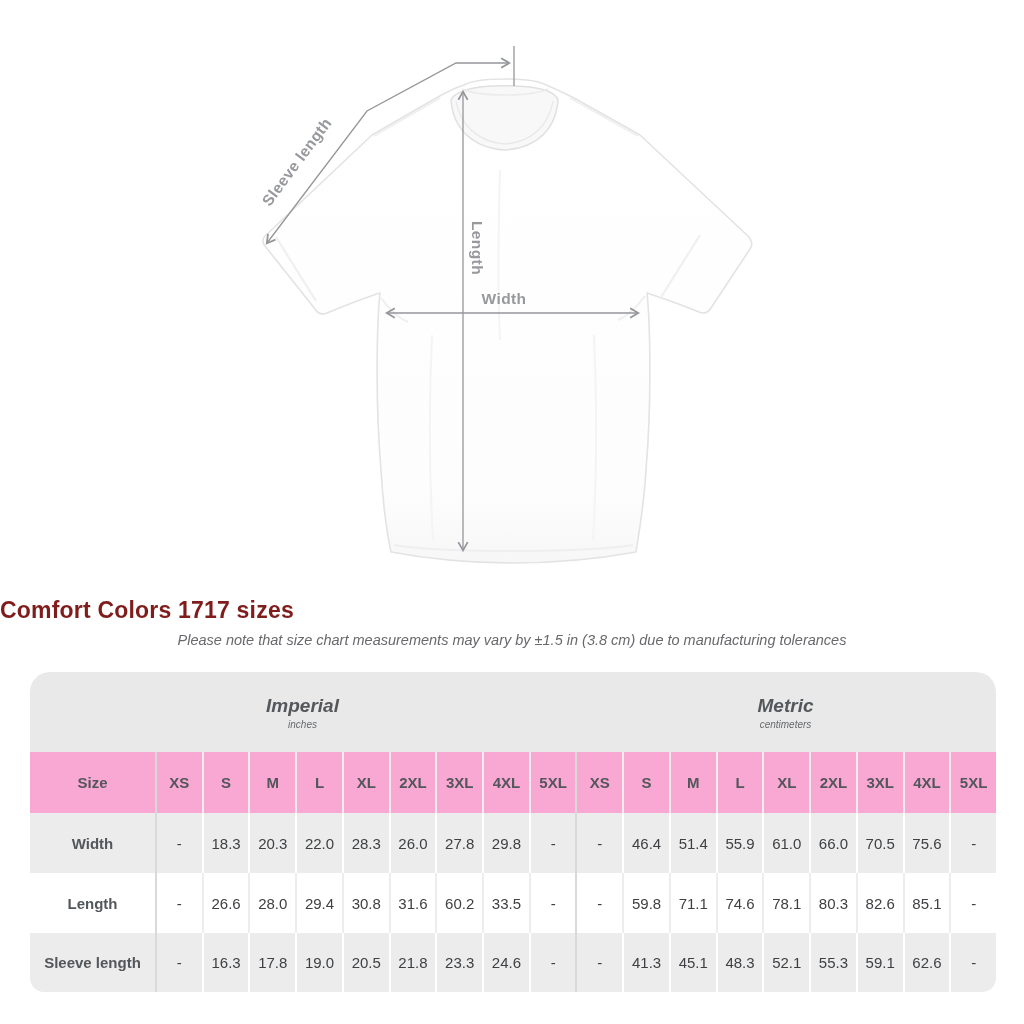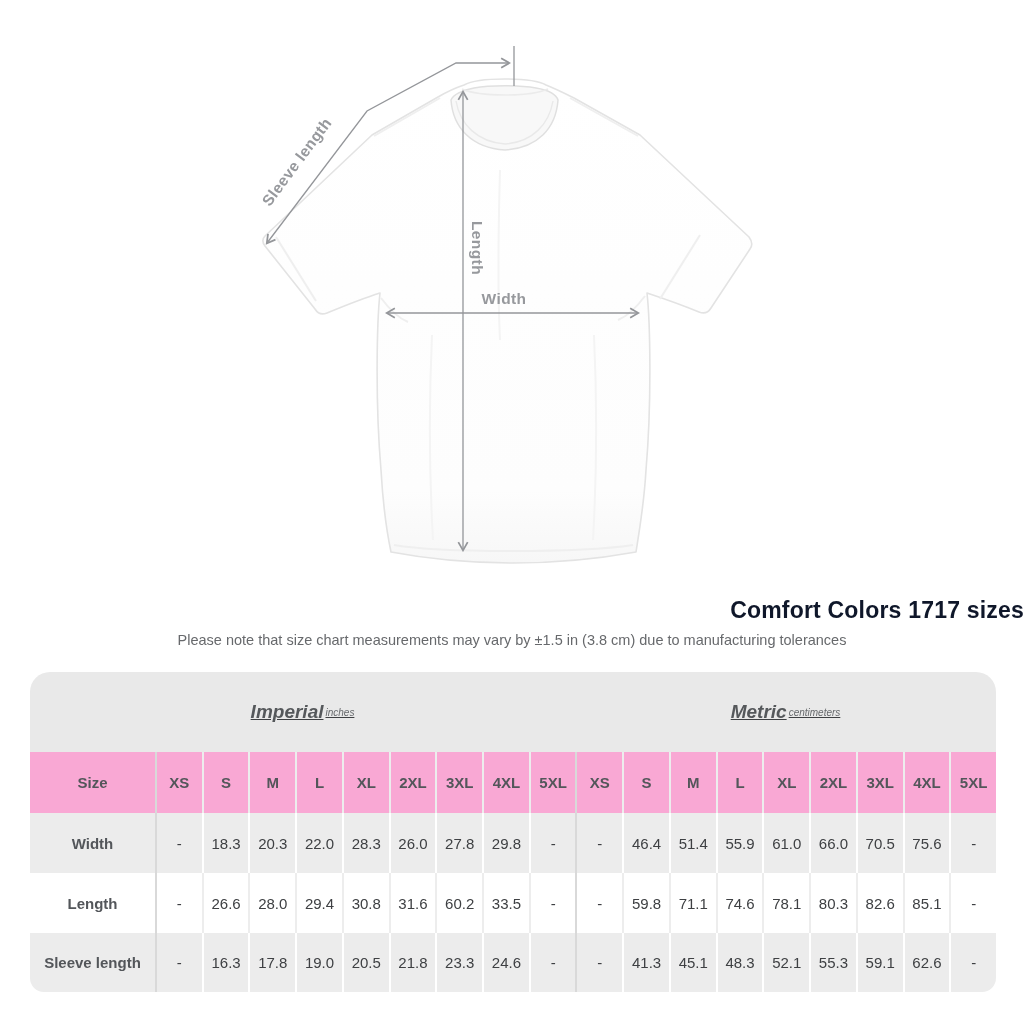--- a/index.html
+++ b/index.html
@@ -3,31 +3,31 @@
 <meta charset="utf-8">
 <style>
   html,body{margin:0;padding:0;background:#fff;}
   body{width:1024px;height:1024px;position:relative;overflow:hidden;
        font-family:"Liberation Sans", sans-serif;}
 
   
   .diagram{position:absolute;left:0;top:0;width:1024px;height:600px;}
 
   
-  .title{position:absolute;left:0;top:597px;width:1024px;text-align:right;
-         font-size:23px;font-weight:bold;color:#0f172a;letter-spacing:.2px;}
+  .title{position:absolute;left:0;top:597px;width:1024px;text-align:left;
+         font-size:23px;font-weight:bold;color:#7f1d1d;letter-spacing:.2px;}
   .subtitle{position:absolute;left:0;top:632px;width:1024px;text-align:center;
-            font-size:14.5px;color:#67696c;}
+            font-style:italic;font-size:14.5px;color:#67696c;}
 
   
   .sizetable{position:absolute;left:30px;top:672px;width:966px;height:320px;
              border-radius:20px 20px 14px 14px;overflow:hidden;background:#fff;
              font-size:15px;color:#3e4043;}
   .band{display:grid;grid-template-columns:545px 421px;height:80px;background:#e9e9e9;}
-  .band .sec-head{display:flex;align-items:center;justify-content:center;gap:2px;text-decoration:underline;}
+  .band .sec-head{display:flex;flex-direction:column;align-items:center;justify-content:center;gap:2px;}
   .band .sec-title{font-weight:bold;font-style:italic;font-size:19px;color:#55585b;}
   .band .sec-unit{font-style:italic;font-size:10px;color:#66696c;}
 
   .trow{display:grid;grid-template-columns:125px repeat(18,1fr);}
   .trow.h{height:61px;background:#f9a8d4;}
   .trow.r0{height:60px;background:#ececec;}
   .trow.r1{height:60px;background:#fff;}
   .trow.r2{height:59px;background:#ececec;}
 
   .cell{display:flex;align-items:center;justify-content:center;border-left:2px solid transparent;}

